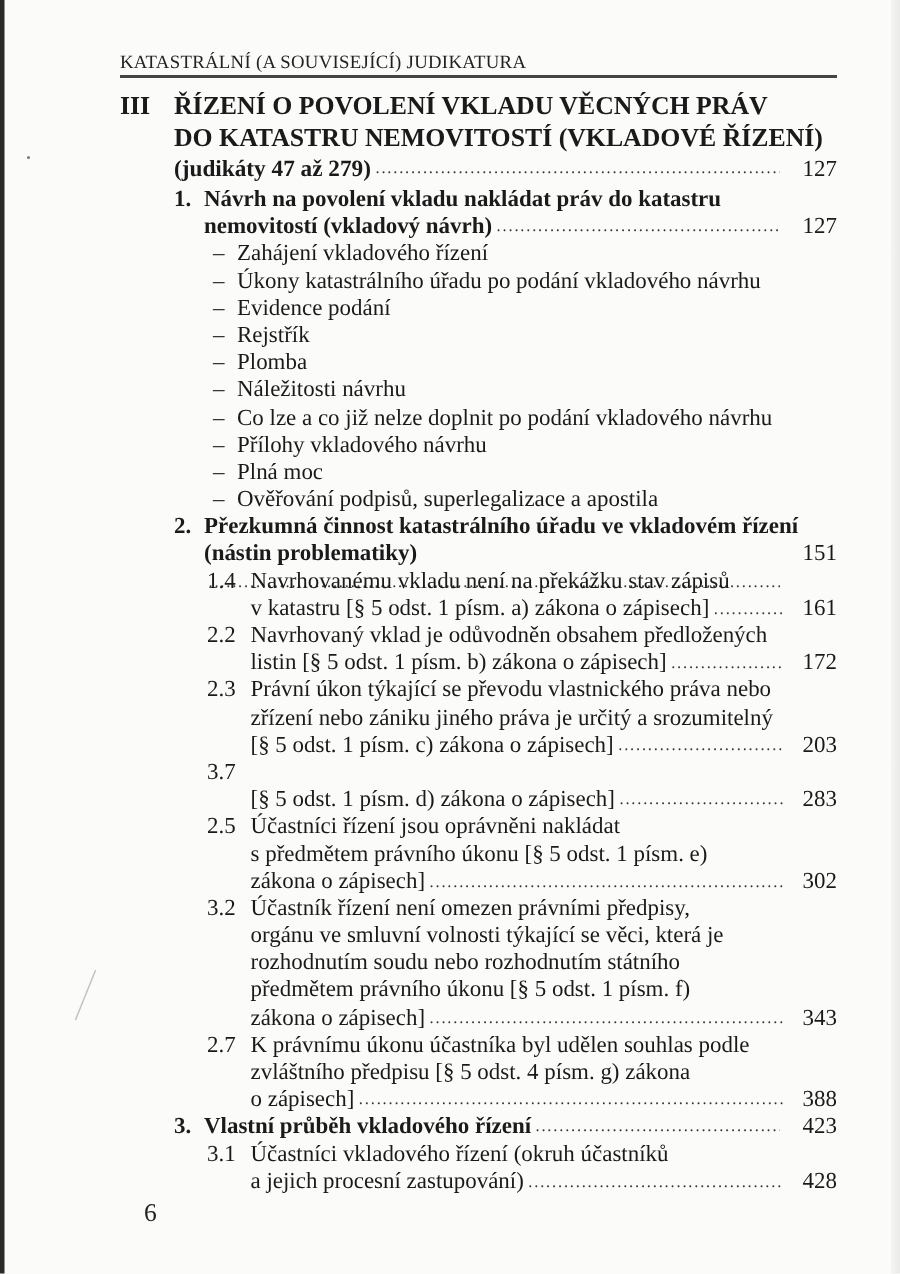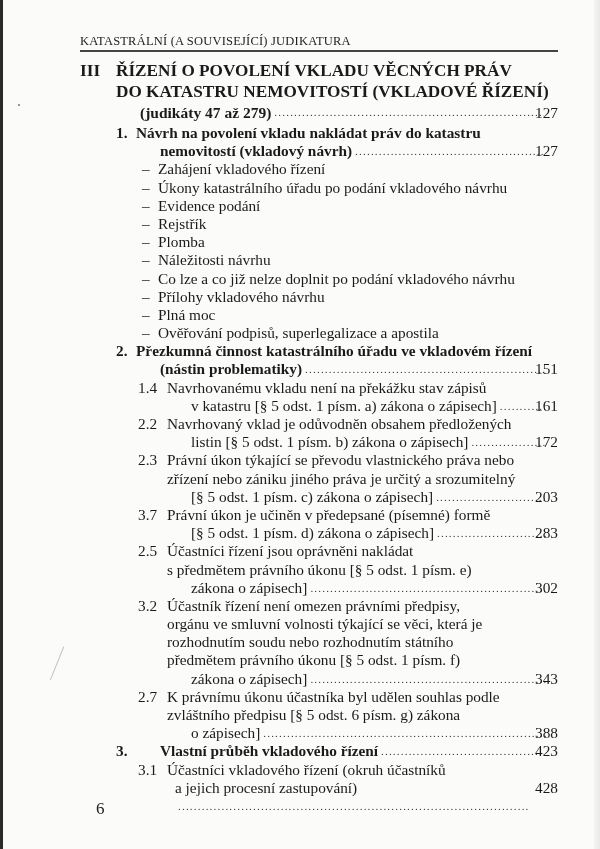--- a/index.html
+++ b/index.html
@@ -72,21 +72,20 @@
       top: 0;
       text-align: left;
       font-weight: normal;
     }
     .leader-wrap {
       position: absolute;
       top: 0;
       display: flex;
       white-space: nowrap;
       overflow: hidden;
-      margin-left: 24px;
     }
     .leader-text { flex: 0 0 auto; }
     .leader-dots {
       flex: 1 1 auto;
       overflow: hidden;
       font-weight: normal;
       letter-spacing: 1.2px;
       font-size: 11px;
       padding-left: 3px;
       color: #333;
@@ -201,21 +200,21 @@
         <span class="txt" style="left:78px">Ověřování podpisů, superlegalizace a apostila</span>
       </div>
   </div>
 
   <div class="section">
     <div class="line bold">
       <span class="num" style="left:36px">2.</span>
       <span class="txt" style="left:56px">Přezkumná činnost katastrálního úřadu ve vkladovém řízení</span>
     </div>
     <div class="line bold">
-      <div class="leader-wrap" style="left:56px; width:384px;">
+      <div class="leader-wrap" style="left:56px; width:384px;flex-direction:column;">
         <span class="leader-text">(nástin problematiky)</span>
         <span class="leader-dots"></span>
       </div>
       <span class="page">151</span>
     </div>
 
     <div class="line">
       <span class="num" style="left:58px">1.4</span>
       <span class="txt" style="left:87px">Navrhovanému vkladu není na překážku stav zápisů</span>
     </div>
@@ -249,21 +248,20 @@
     <div class="line">
       <div class="leader-wrap" style="left:87px; width:355px;">
         <span class="leader-text">[§ 5 odst. 1 písm. c) zákona o zápisech]</span>
         <span class="leader-dots"></span>
       </div>
       <span class="page">203</span>
     </div>
 
     <div class="line">
       <span class="num" style="left:58px">3.7</span>
-      <span class="txt" style="left:87px">Právní úkon je učiněn v předepsané (písemné) formě</span>
     </div>
     <div class="line">
       <div class="leader-wrap" style="left:87px; width:355px;">
         <span class="leader-text">[§ 5 odst. 1 písm. d) zákona o zápisech]</span>
         <span class="leader-dots"></span>
       </div>
       <span class="page">283</span>
     </div>
 
     <div class="line">
@@ -300,21 +298,21 @@
         <span class="leader-dots"></span>
       </div>
       <span class="page">343</span>
     </div>
 
     <div class="line">
       <span class="num" style="left:58px">2.7</span>
       <span class="txt" style="left:87px">K právnímu úkonu účastníka byl udělen souhlas podle</span>
     </div>
     <div class="line">
-      <span class="txt" style="left:87px">zvláštního předpisu [§ 5 odst. 6 písm. g) zákona</span>
+      <span class="txt" style="left:87px">zvláštního předpisu [§ 5 odst. 4 písm. g) zákona</span>
     </div>
     <div class="line">
       <div class="leader-wrap" style="left:87px; width:355px;">
         <span class="leader-text">o zápisech]</span>
         <span class="leader-dots"></span>
       </div>
       <span class="page">388</span>
     </div>
   </div>
 
@@ -325,21 +323,21 @@
         <span class="leader-text">Vlastní průběh vkladového řízení</span>
         <span class="leader-dots"></span>
       </div>
       <span class="page">423</span>
     </div>
     <div class="line">
       <span class="num" style="left:58px">3.1</span>
       <span class="txt" style="left:87px">Účastníci vkladového řízení (okruh účastníků</span>
     </div>
     <div class="line">
-      <div class="leader-wrap" style="left:71px; width:355px;flex-direction:column;">
+      <div class="leader-wrap" style="left:87px; width:355px;">
         <span class="leader-text">a jejich procesní zastupování)</span>
         <span class="leader-dots"></span>
       </div>
       <span class="page">428</span>
     </div>
   </div>
 </div>
 
 <div class="page-number">6</div>
 

